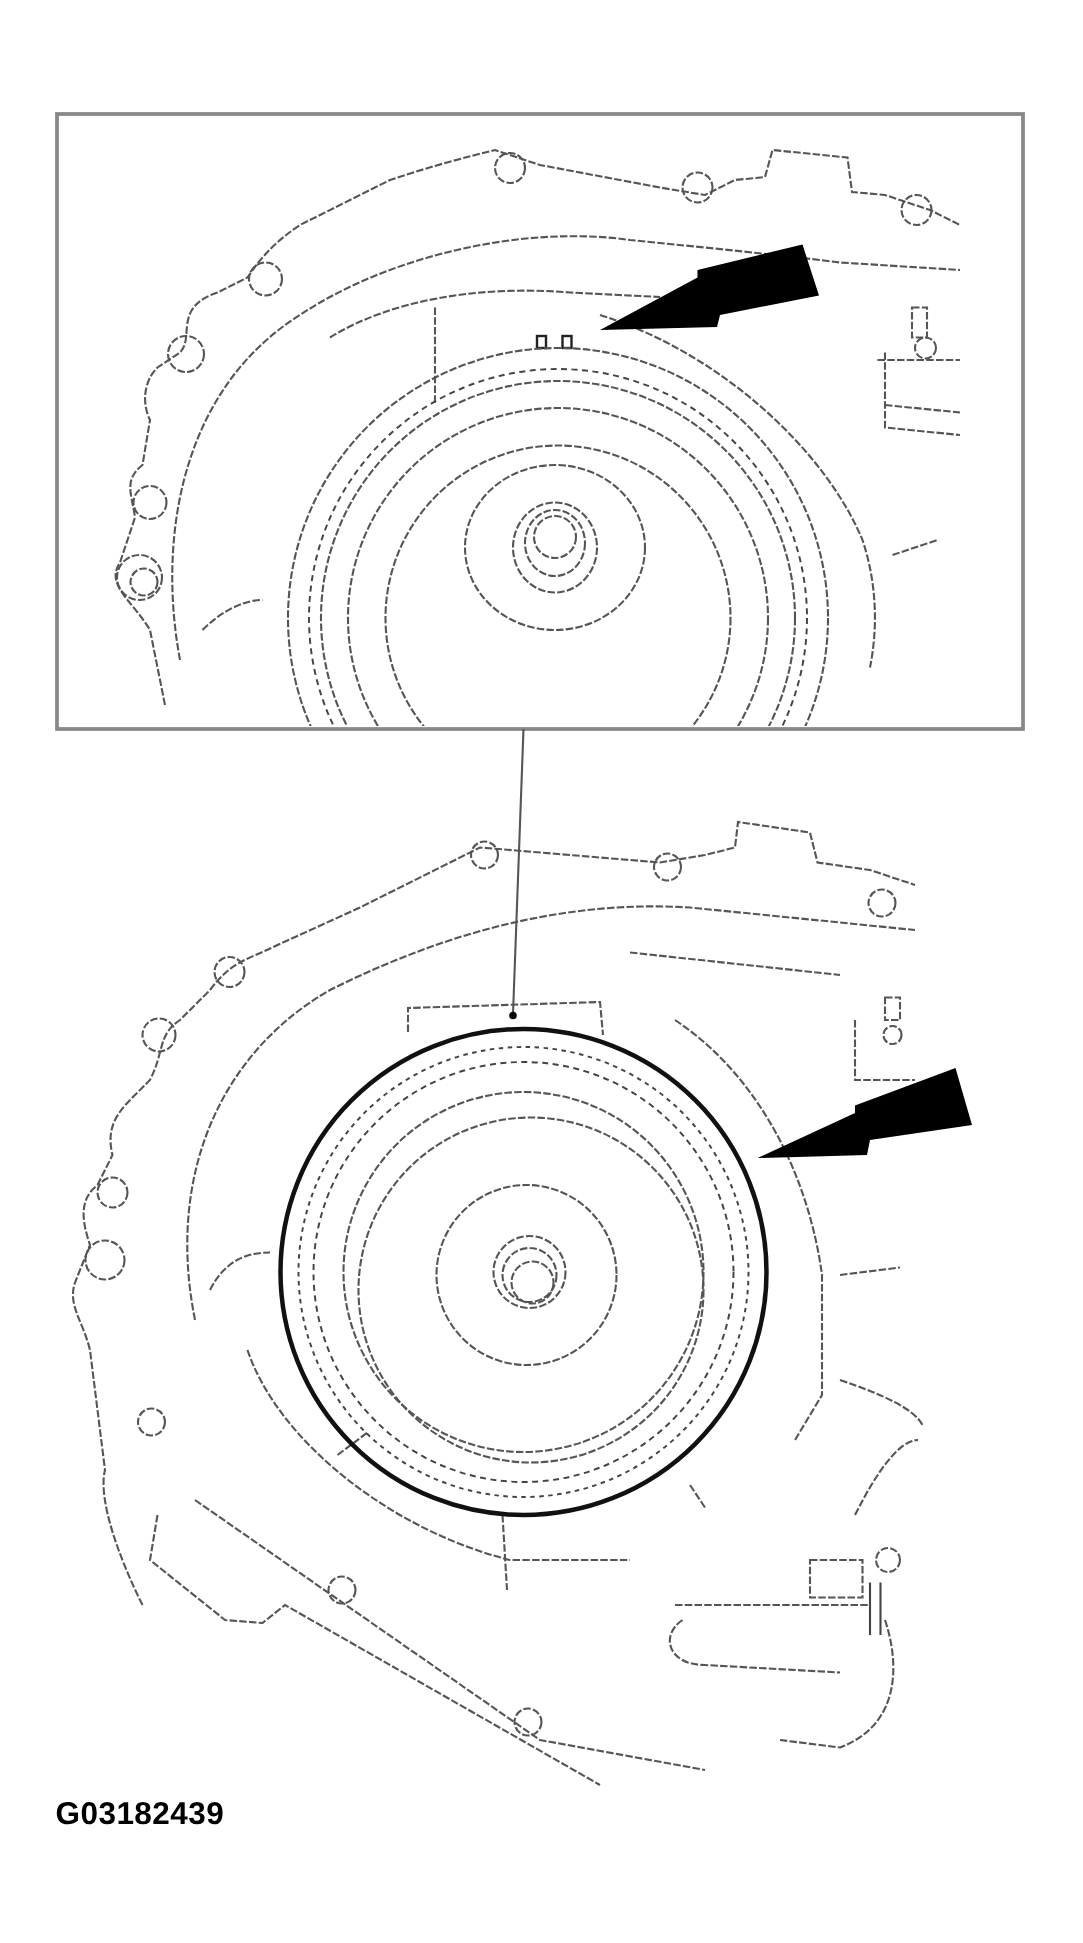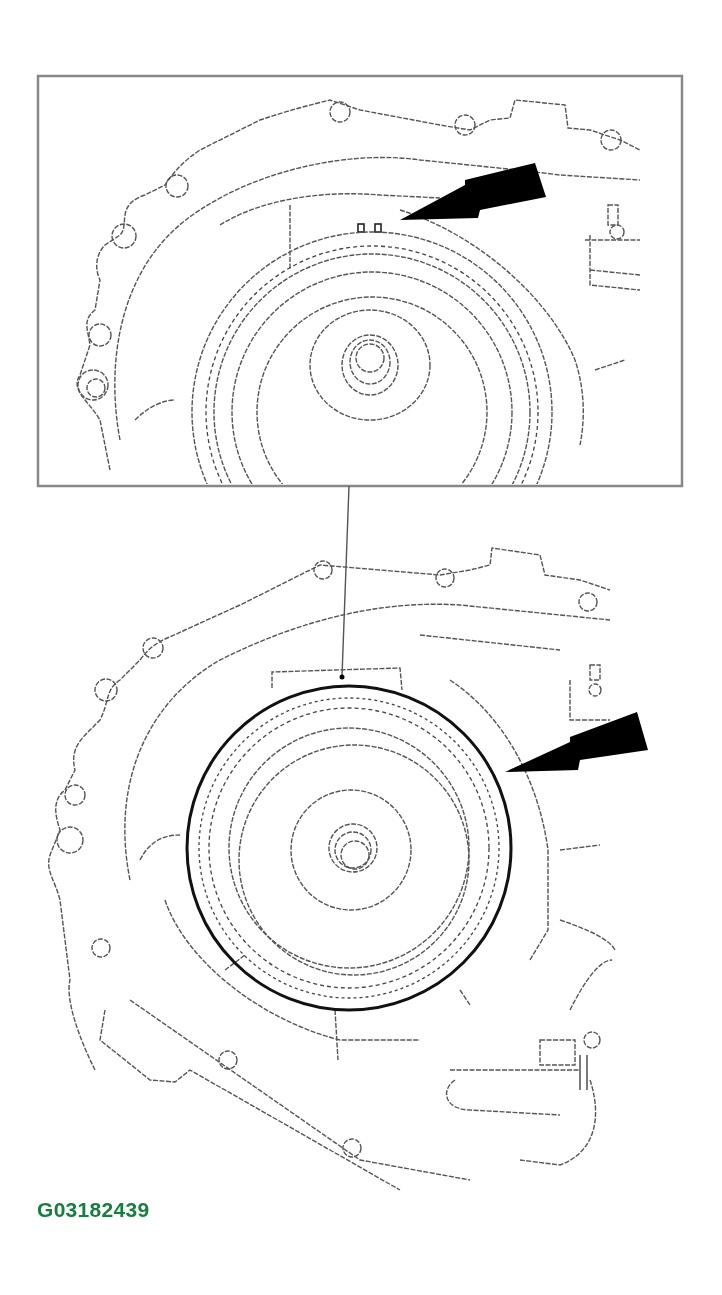--- a/index.html
+++ b/index.html
@@ -1,18 +1,18 @@
 <!DOCTYPE html>
 <html><head>
 <meta charset="utf-8">
 <style>
   html, body { margin:0; padding:0; background:#ffffff; }
   body { width:722px; height:1295px; position:relative; overflow:hidden; font-family:"Liberation Sans", sans-serif; }
   svg.drawing { position:absolute; left:0; top:0; }
-  .figid { position:absolute; left:37px; top:1198px; font-size:21px; font-weight:bold; color:#15803d; letter-spacing:0.3px; font-family:"Liberation Sans", sans-serif; }
+  .figid { position:absolute; left:37px; top:1198px; font-size:21px; font-weight:bold; color:#000000; letter-spacing:0.3px; font-family:"Liberation Sans", sans-serif; }
   .ln { fill:none; stroke:#555; stroke-width:1.4; stroke-dasharray:5 1.5; }
   .lns { fill:none; stroke:#444; stroke-width:1.4; }
   .teeth { fill:none; stroke:#444; stroke-width:1.3; }
 </style>
 </head>
 <body>
 
 <svg class="drawing" width="722" height="1295" viewBox="0 0 722 1295">
 
   <g>

